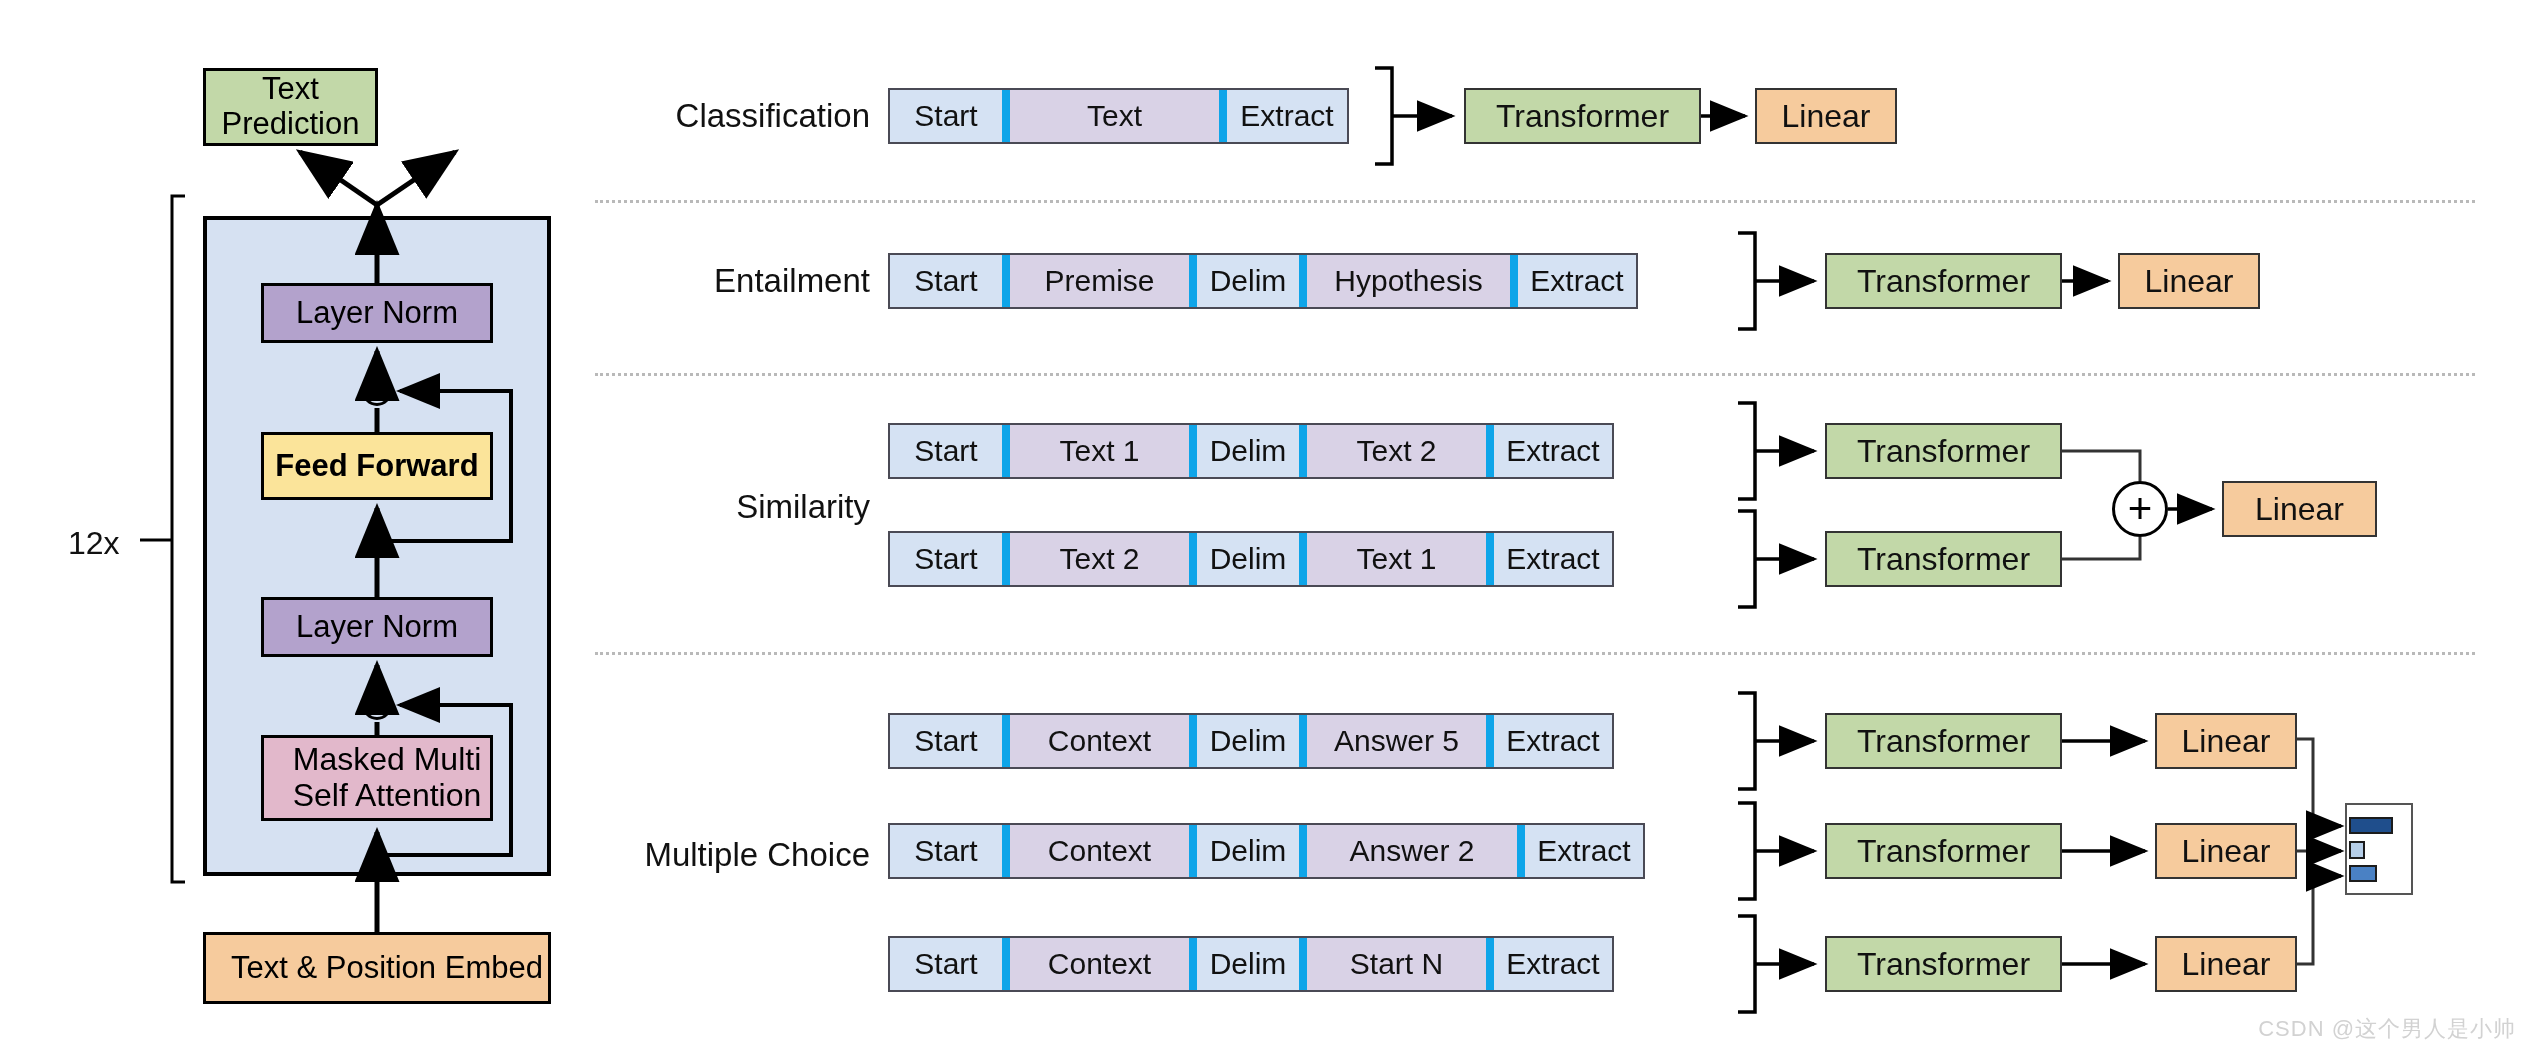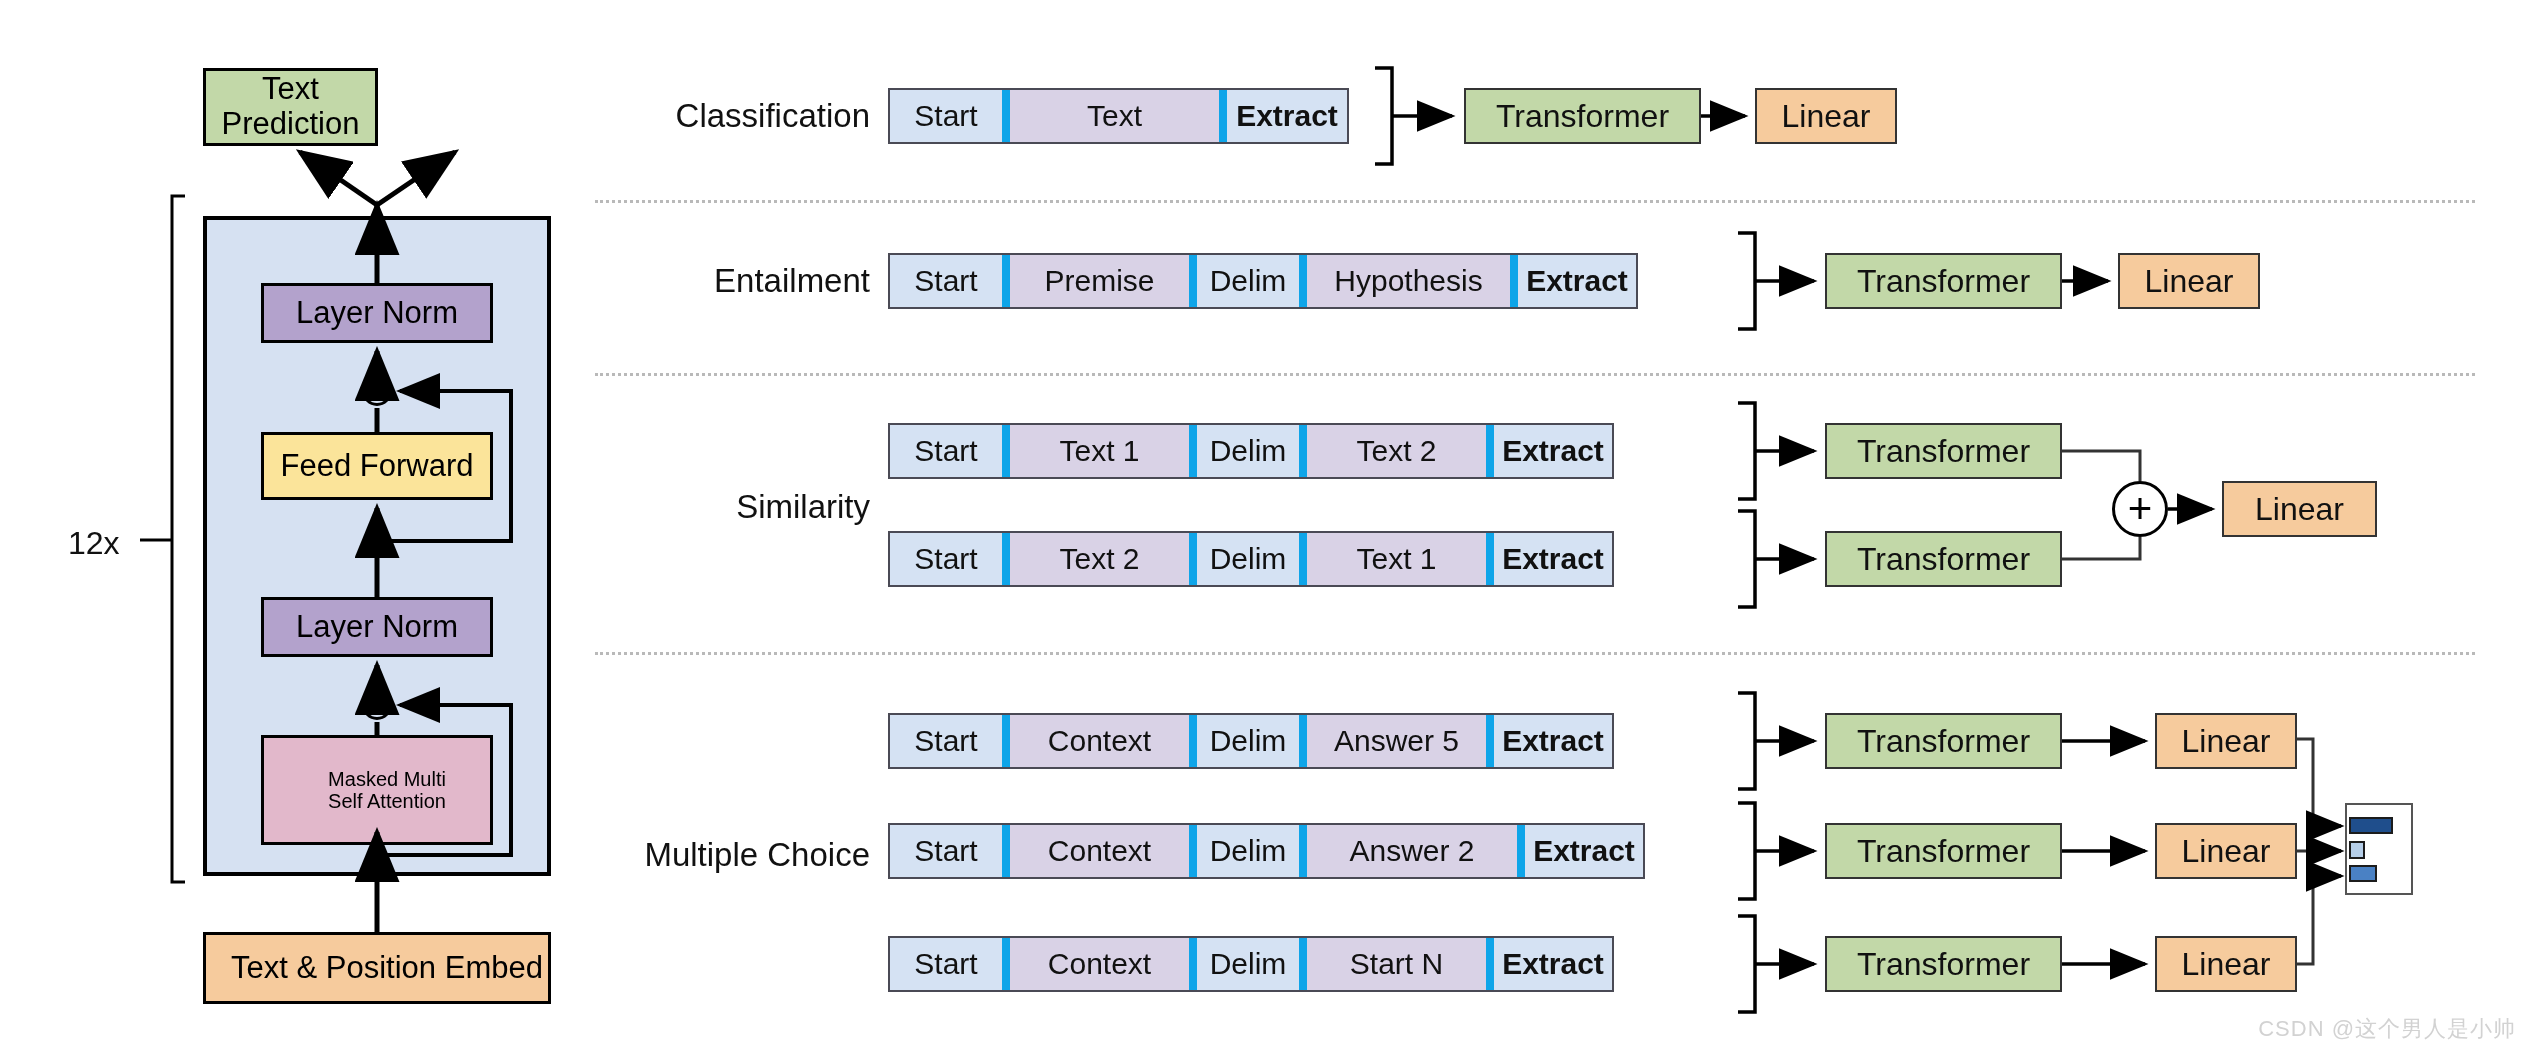--- a/index.html
+++ b/index.html
@@ -60,21 +60,21 @@
     height: 56px;
   }
   .cell {
     display: flex;
     align-items: center;
     justify-content: center;
     border-right: 8px solid #0ea5e9;
     font-size: 30px;
     color: #111;
   }
-  .cell:last-child { border-right: none; font-weight: bold; }
+  .cell:last-child { border-right: none; }
   .cell.blue   { background: #d5e2f3; }
   .cell.purple { background: #d9d2e6; }
 
   .tag {
     position: absolute;
     font-size: 33px;
     color: #111;
     text-align: right;
     white-space: nowrap;
   }
@@ -131,25 +131,25 @@
 
 <div id="root">
 
   <div class="bx greenL" style="left:203px; top:68px; width:175px; height:78px; font-size:31px;">Text
 Prediction</div>
 
   <div id="arch-outer"></div>
 
   <div class="bx lnorm" style="left:261px; top:283px; width:232px; height:60px; font-size:31px;">Layer Norm</div>
 
-  <div class="bx ffwd" style="left:261px; top:432px; width:232px; height:68px; font-size:31px;">Feed Forward</div>
+  <div class="bx ffwd" style="left:261px; top:432px; width:232px; height:68px; font-size:31px;font-weight:bold;">Feed Forward</div>
 
   <div class="bx lnorm" style="left:261px; top:597px; width:232px; height:60px; font-size:31px;">Layer Norm</div>
 
-  <div class="bx attn" style="left:261px; top:735px; width:232px; height:110px; font-size:20px;padding-left:20px;">Masked Multi
+  <div class="bx attn" style="left:261px; top:735px; width:232px; height:86px; font-size:32px;padding-left:20px;">Masked Multi
 Self Attention</div>
 
   <div class="bx embed" style="left:203px; top:932px; width:348px; height:72px; font-size:31px;padding-left:20px;">Text &amp; Position Embed</div>
 
   <div class="tag" style="left:68px; top:525px; font-size:32px;">12x</div>
 
   <div class="plusglyph" style="left:362px; top:376px; width:30px; height:30px; font-size:26px;
               border:3px solid #000; border-radius:50%; background:#d6e1f2;">+</div>
   <div class="plusglyph" style="left:362px; top:690px; width:30px; height:30px; font-size:26px;
               border:3px solid #000; border-radius:50%; background:#d6e1f2;">+</div>

